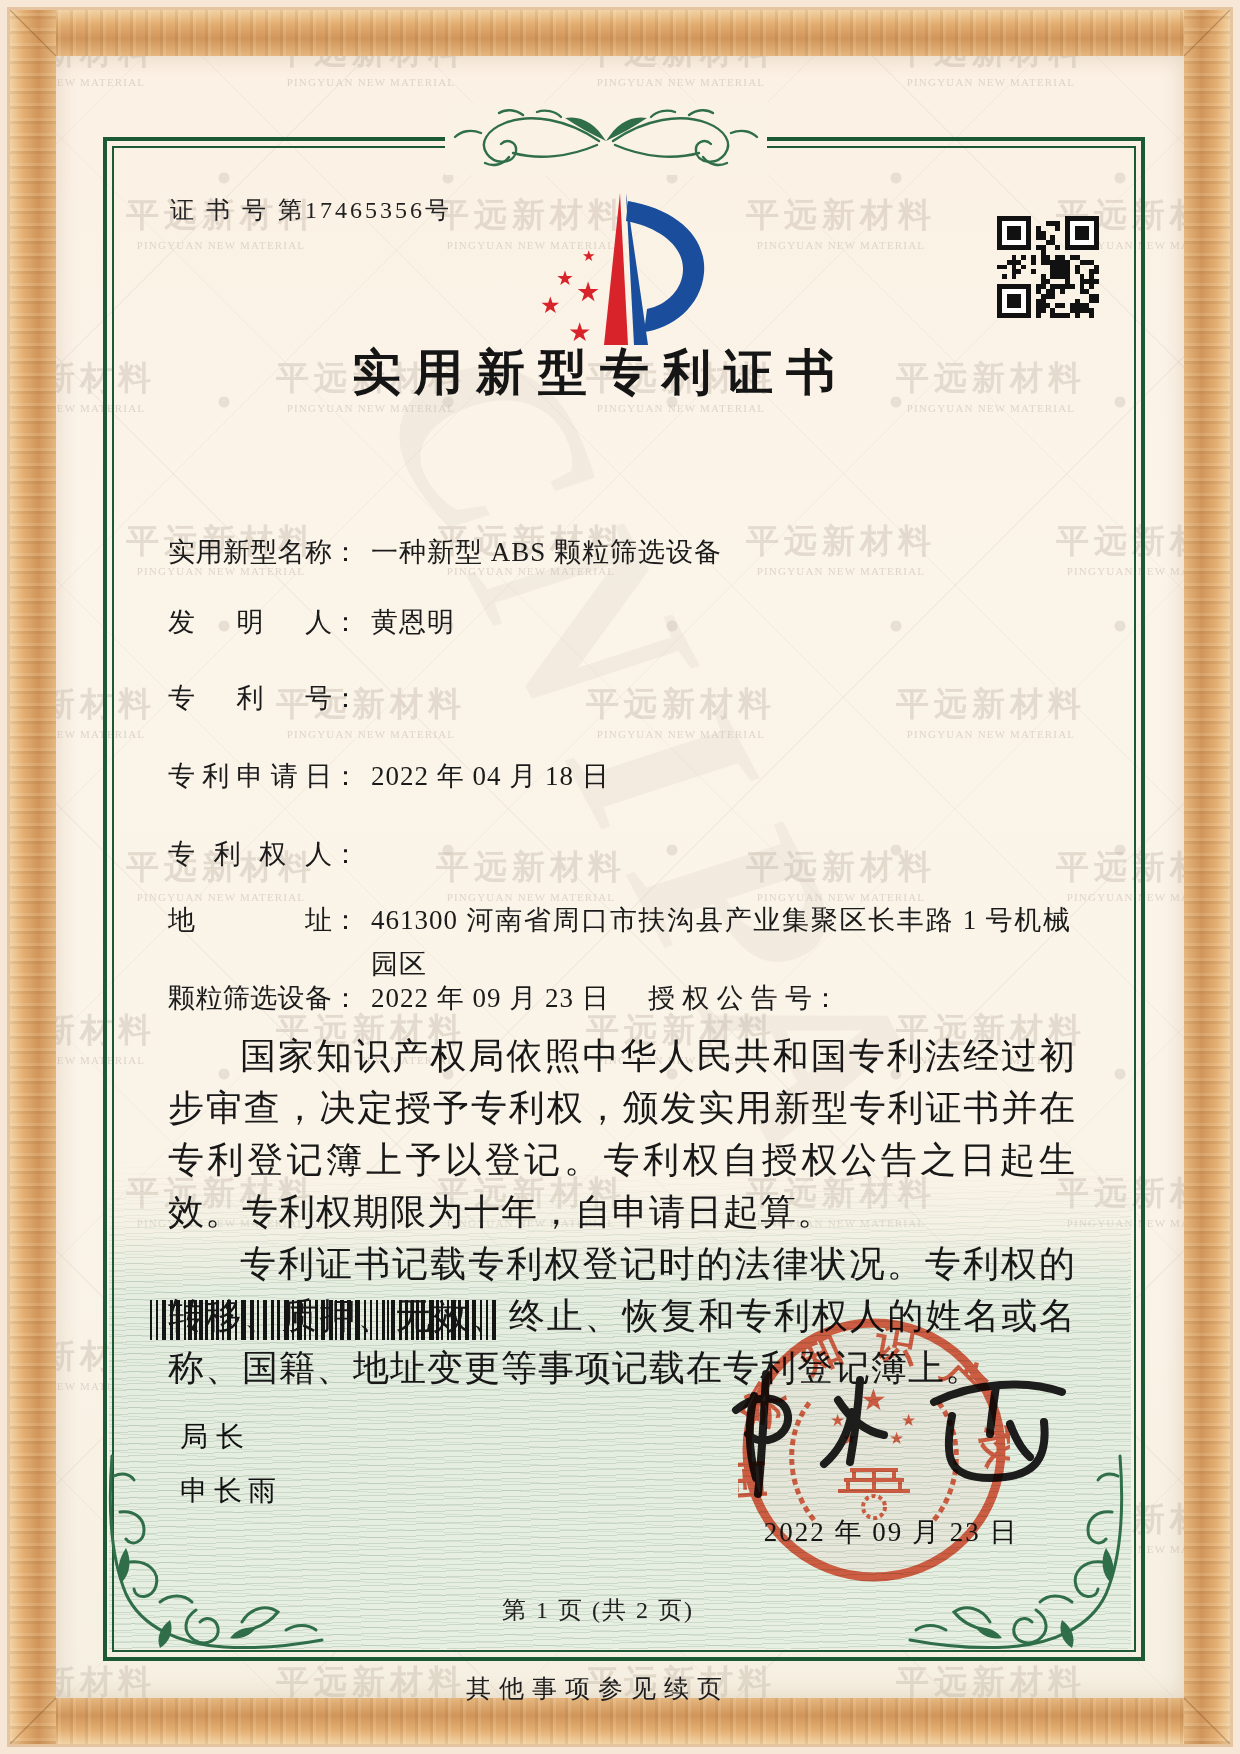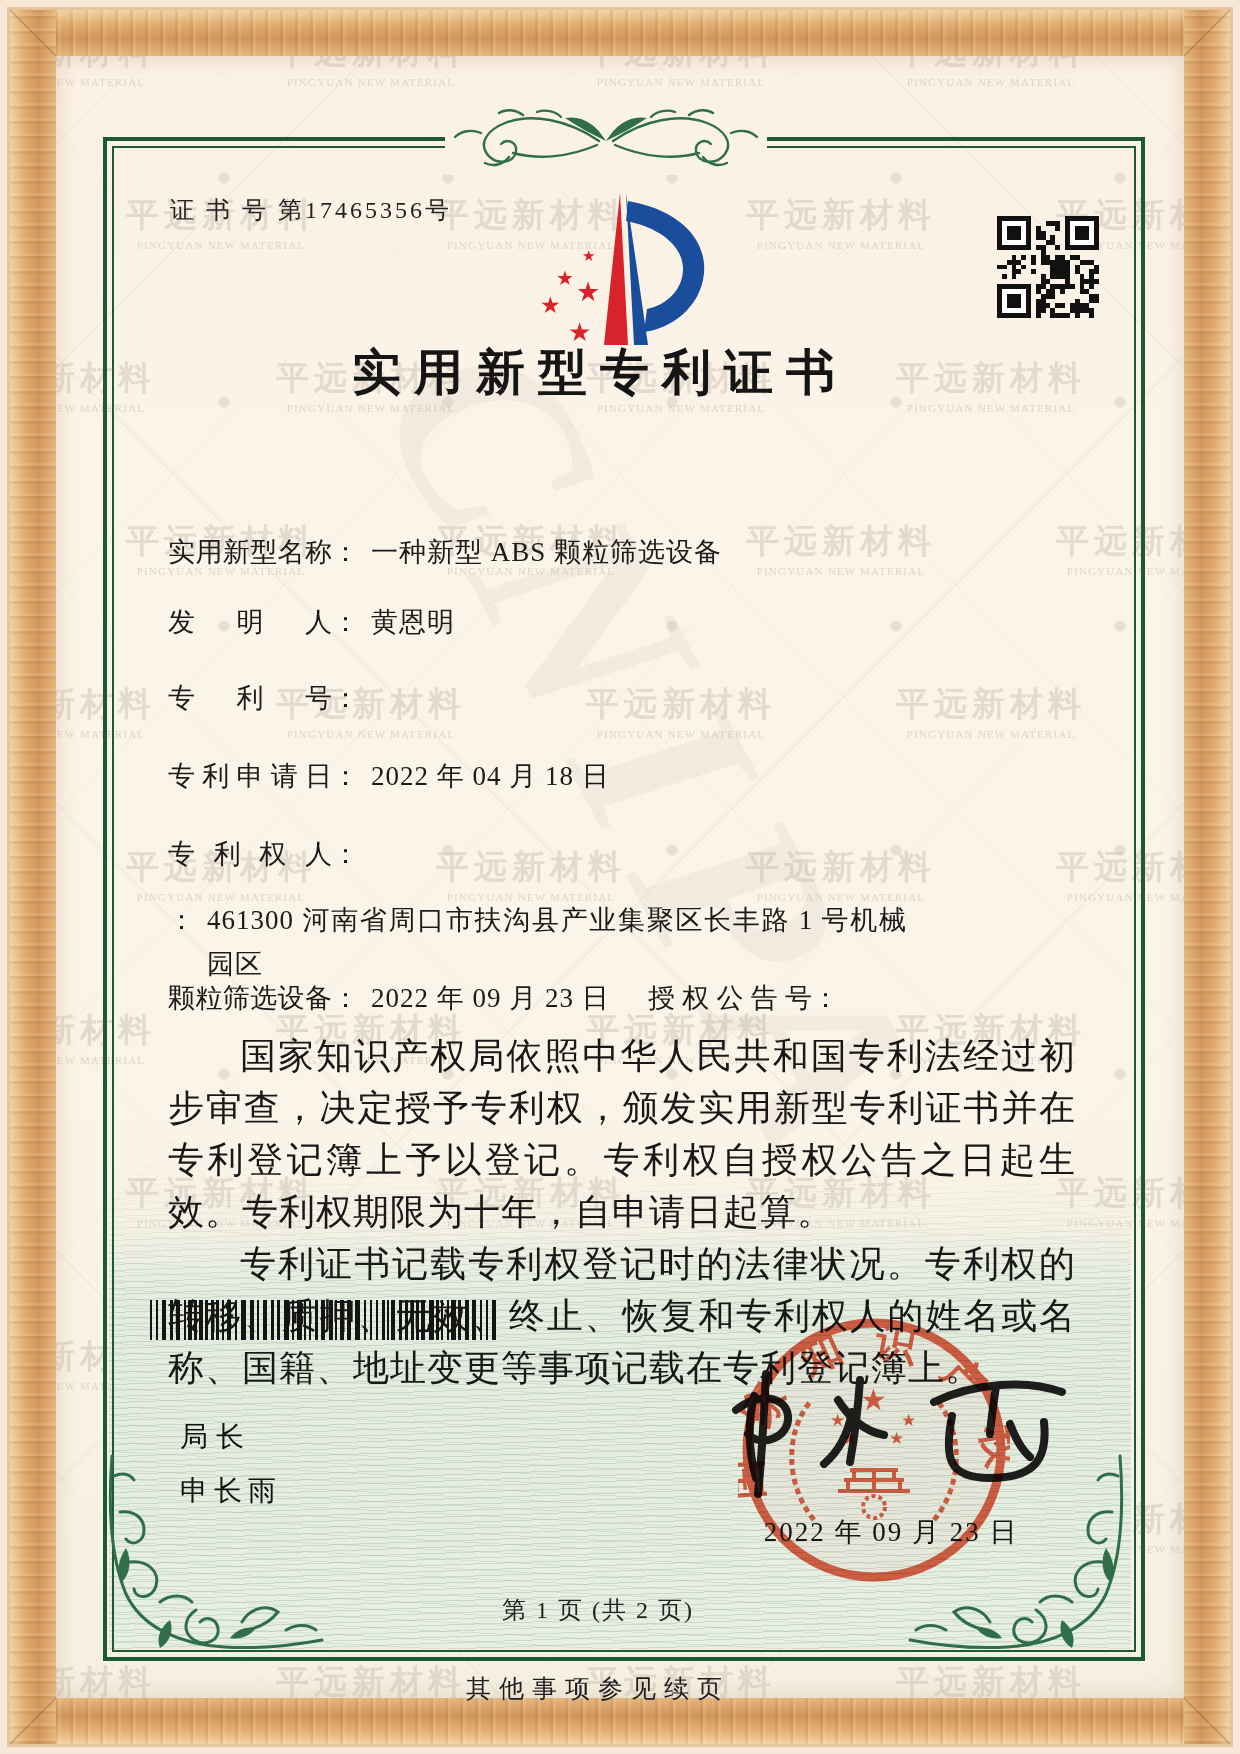--- a/index.html
+++ b/index.html
@@ -537,20 +537,21 @@
   <div class="row" style="top:698px">
     <span class="lbl">专利申请日</span>
       <span class="colon">：</span>
       <span class="val">2022 年 04 月 18 日</span>
   </div>
   <div class="row" style="top:776px">
     <span class="lbl">专利权人</span>
       <span class="colon">：</span>
   </div>
   <div class="row" style="top:842px">
+    <span class="lbl">地址</span>
       <span class="colon">：</span>
       <span class="val addr">461300 河南省周口市扶沟县产业集聚区长丰路 1 号机械园区</span>
   </div>
   <div class="row" style="top:920px">
     <span class="lbl">颗粒筛选设备</span>
       <span class="colon">：</span>
       <span class="val">2022 年 09 月 23 日</span>
   </div>
   <div class="row" style="top:920px;left:592px">
     <span class="lbl">授权公告号</span>

